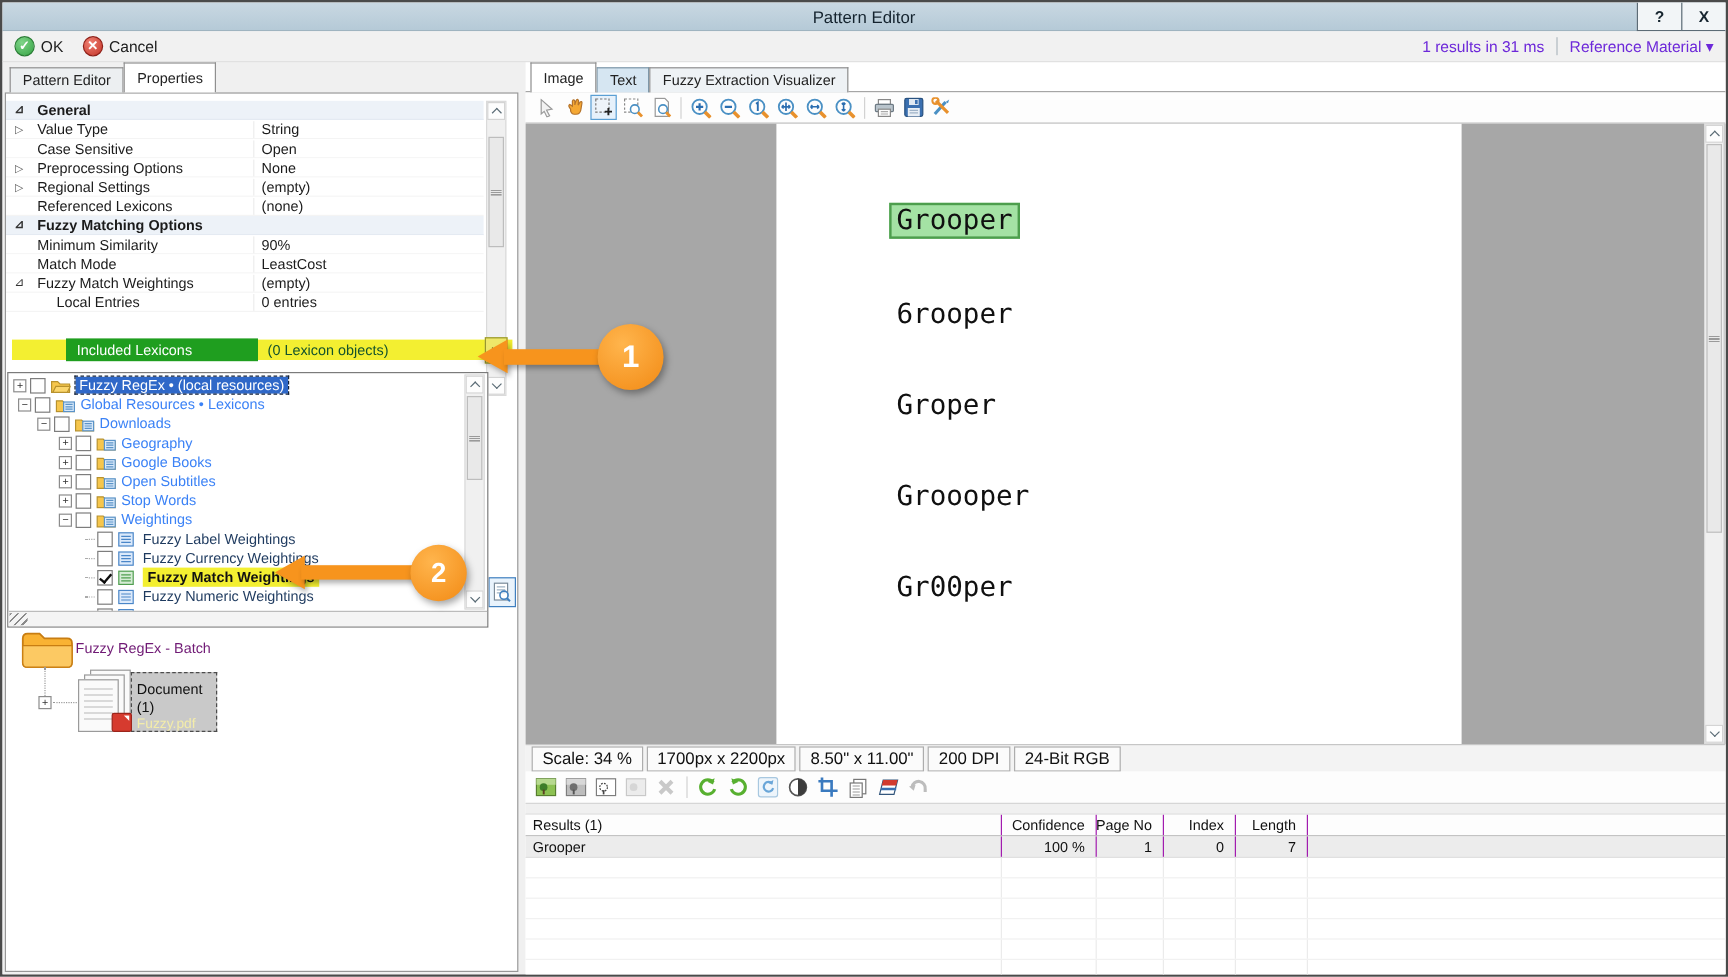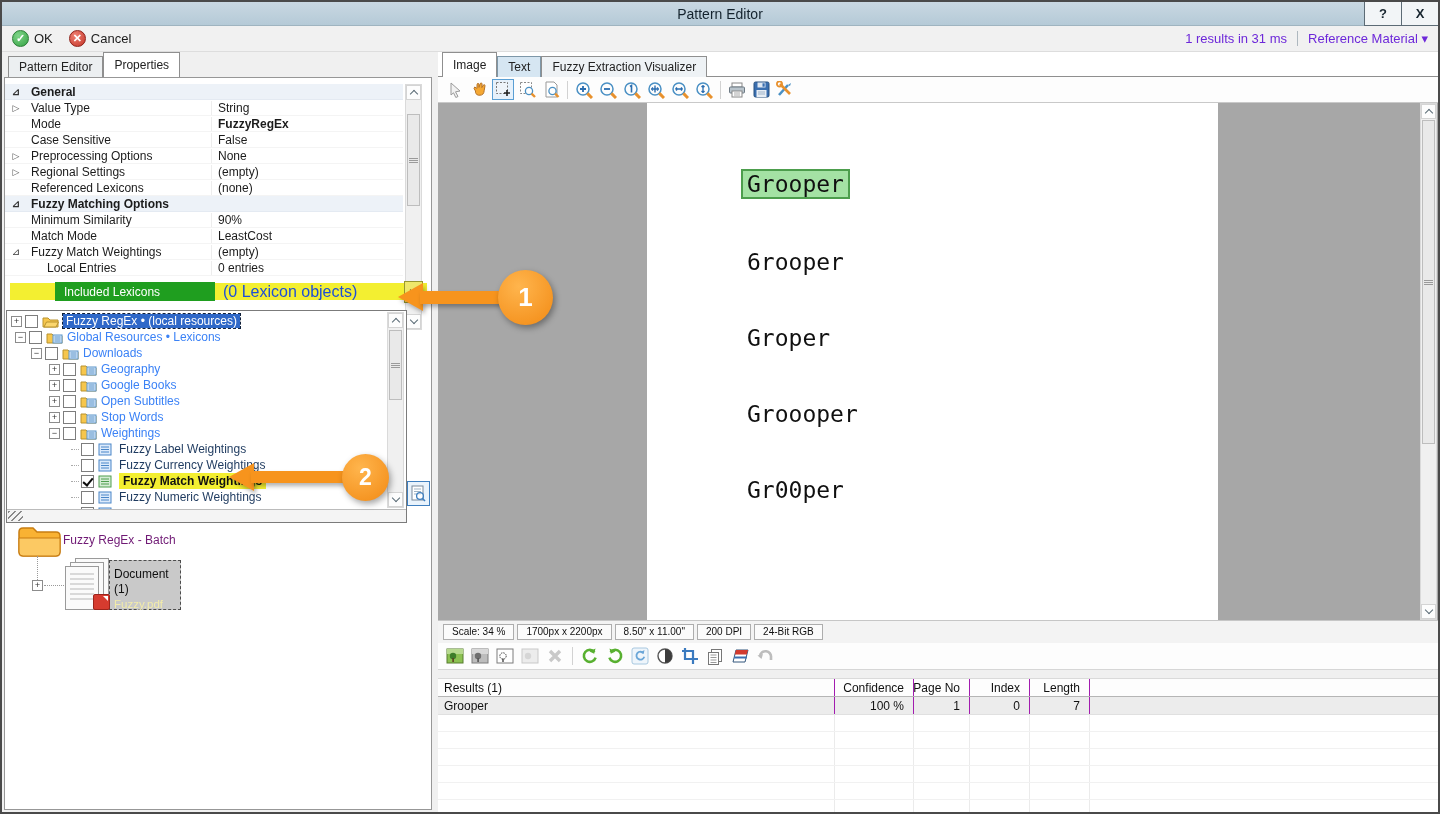--- a/index.html
+++ b/index.html
@@ -38,21 +38,21 @@
   .pgname{flex:0 0 184px;padding-left:4px;white-space:nowrap;overflow:hidden}
   .pgname.sub{padding-left:20px}
   .pgval{flex:1;border-left:1px solid #ededed;padding-left:6px;white-space:nowrap}
   .pgval.b{font-weight:bold}
   .pgexp{font-size:9px;color:#555;line-height:10px}
   .pgexp.ex{font-size:10px;color:#333}
 
   
   .band{position:absolute;left:6px;top:206px;width:415px;height:15px;background:#f3ef31;z-index:4;display:flex;align-items:center;box-shadow:0 0 0 1px #f3ef31}
   .band-name{margin-left:44px;width:160px;height:19px;background:#1f9e1f;color:#fff;display:flex;align-items:center;padding-left:9px;font-size:12px}
-  .band-val{margin-left:8px;flex:1;font-size:16px;color:#1d4ed8}
+  .band-val{margin-left:8px;flex:1;font-size:12px;color:#14532d}
   .band-combo{width:19px;height:22px;border:1px solid #97972f;background:#eee76a;display:flex;align-items:center;justify-content:center;margin-right:3px}
 
   
   .sbv{position:absolute;width:17px;background:#f0f0f0;border:1px solid #dadada}
   .sb-btn{position:absolute;left:0;right:0;height:15px;background:#fdfdfd;border:1px solid #d4d4d4;display:flex;align-items:center;justify-content:center}
   .sb-thumb{position:absolute;left:1px;right:1px;background:#e9e9e9;border:1px solid #bdbdbd;display:flex;align-items:center;justify-content:center}
   .grip{width:9px;height:5px;background:repeating-linear-gradient(#9a9a9a 0 1px,transparent 1px 2px)}
   .chev{width:6px;height:6px;border-right:1.6px solid #5a6b75;border-bottom:1.6px solid #5a6b75}
   .chev.up{transform:rotate(-135deg);margin-top:3px}
   .chev.down{transform:rotate(45deg);margin-bottom:3px}
@@ -106,21 +106,21 @@
   .ticon.seltool{border:1px solid #5a9fd4;background:#e6f1fb}
   .tsep{width:1px;height:18px;background:#d2d2d2;margin:0 3px}
 
   .viewer{position:absolute;left:0;top:51px;right:0;height:517px;background:#a7a7a7;overflow:hidden}
   .page{position:absolute;left:209px;top:0;width:571px;bottom:0;background:#fff}
   .dline{position:absolute;left:100px;font-family:"DejaVu Sans Mono",monospace;font-size:23px;color:#101010;white-space:pre}
   .hlword{background:#a4e2a4;border:2px solid #4d9e4d;padding:0 4px;margin-left:-6px}
   .v-scroll{top:51px;height:517px;right:1px;z-index:5}
 
   .statusbar{position:absolute;left:0;top:568px;right:0;height:23px;background:#f3f3f3;border-top:1px solid #c6c6c6;display:flex;align-items:center;gap:3px;padding-left:5px}
-  .seg{border:1px solid #adadad;background:#fbfbfb;padding:1px 8px 2px;font-size:10px;color:#101010;white-space:nowrap}
+  .seg{border:1px solid #adadad;background:#fbfbfb;padding:1px 8px 2px;font-size:14px;color:#101010;white-space:nowrap}
 
   .toolbar2{position:absolute;left:0;top:591px;right:0;height:26px;background:#fdfdfd;display:flex;align-items:center;padding-left:6px;gap:3px}
   .gapline{position:absolute;left:0;top:617px;right:0;height:10px;background:#f0f0f0;border-top:1px solid #d6d6d6;border-bottom:1px solid #dadada}
 
   
   .results{position:absolute;left:0;top:627px;right:0;bottom:0;background:#fff;font-size:12px;color:#111}
   .rrow{display:flex;height:18px;align-items:center}
   .rrow .c{height:100%;display:flex;align-items:center;border-right:1px solid #a21caf;overflow:hidden;white-space:nowrap}
   .c0{flex:0 0 397px;padding-left:6px}
   .c1{flex:0 0 79px;justify-content:flex-end;padding-right:9px}
@@ -185,27 +185,22 @@
           </div>
           <div class="pgrow">
             <span class="pgutter">
                 <span class="pgexp">▷</span>
               </span>
             <span class="pgname">Value Type</span>
             <span class="pgval">String</span>
           </div>
           <div class="pgrow">
             <span class="pgutter"></span>
-            <span class="pgname">Mode</span>
-            <span class="pgval b">FuzzyRegEx</span>
-          </div>
-          <div class="pgrow">
-            <span class="pgutter"></span>
             <span class="pgname">Case Sensitive</span>
-            <span class="pgval">False</span>
+            <span class="pgval">Open</span>
           </div>
           <div class="pgrow">
             <span class="pgutter">
                 <span class="pgexp">▷</span>
               </span>
             <span class="pgname">Preprocessing Options</span>
             <span class="pgval">None</span>
           </div>
           <div class="pgrow">
             <span class="pgutter">

